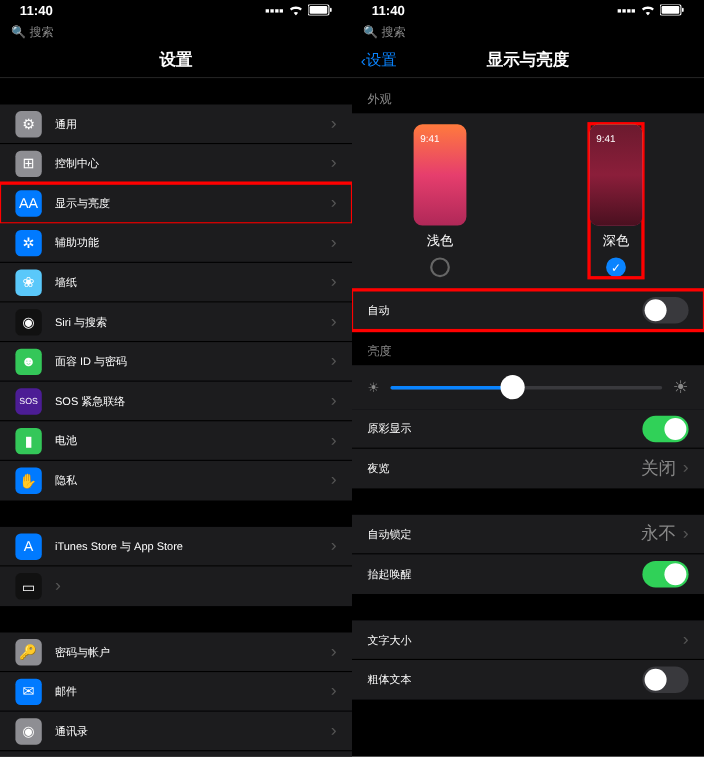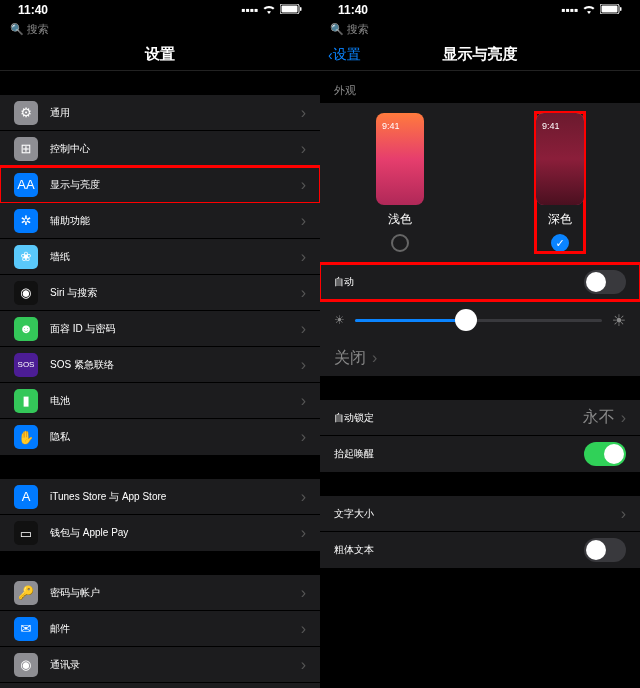--- a/index.html
+++ b/index.html
@@ -252,21 +252,20 @@
         </div>
       </div>
       <div class="group">
         <div class="cell">
           <div class="cell-icon ic-blue">A</div>
           <span class="cell-label">iTunes Store 与 App Store</span>
           <span class="chevron">›</span>
         </div>
         <div class="cell">
           <div class="cell-icon ic-black">▭</div>
-          <span class="cell-label">钱包与 Apple Pay</span>
           <span class="chevron">›</span>
         </div>
       </div>
       <div class="group">
         <div class="cell">
           <div class="cell-icon ic-gray">🔑</div>
           <span class="cell-label">密码与帐户</span>
           <span class="chevron">›</span>
         </div>
         <div class="cell">
@@ -335,31 +334,39 @@
       </div>
     </div>
 
     <div class="cell highlight-red">
       <span class="cell-label">自动</span>
       <div class="toggle">
           <div class="knob"></div>
         </div>
     </div>
 
+    <div class="section-header">亮度</div>
     <div class="slider-cell">
       <span class="sun-small">☀</span>
       <div class="slider-track">
         <div class="slider-fill"></div>
         <div class="slider-thumb"></div>
       </div>
       <span class="sun-big">☀</span>
     </div>
+    <div class="cell">
+      <span class="cell-label">原彩显示</span>
+      <div class="toggle on">
+          <div class="knob"></div>
+        </div>
+    </div>
 
     <div class="group">
       <div class="cell">
+        <span class="cell-label">夜览</span>
         <span class="cell-value">关闭</span>
         <span class="chevron">›</span>
       </div>
     </div>
 
     <div class="group">
       <div class="cell">
         <span class="cell-label">自动锁定</span>
         <span class="cell-value">永不</span>
         <span class="chevron">›</span>

